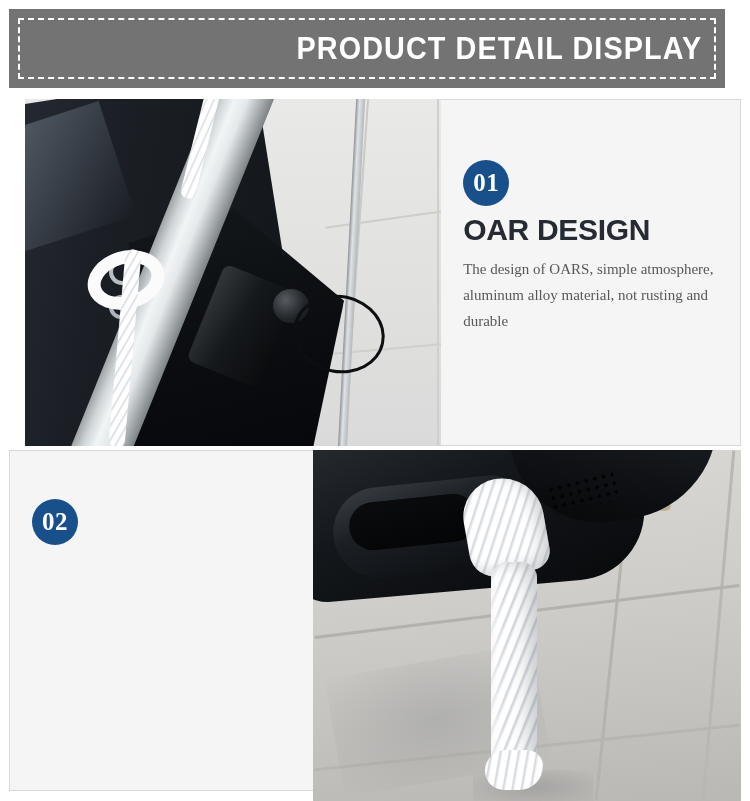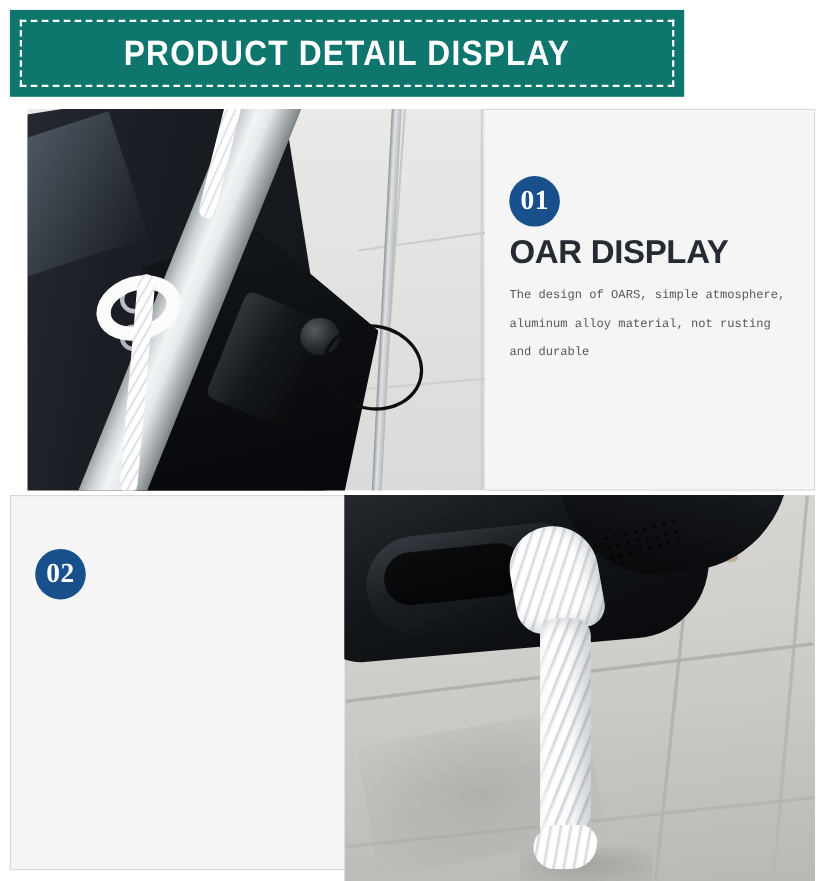--- a/index.html
+++ b/index.html
@@ -7,23 +7,23 @@
   html, body {
     width:750px; height:801px;
     background:#ffffff;
     font-family:"Liberation Sans", sans-serif;
     overflow:hidden;
   }
   .page { width:750px; height:801px; position:relative; background:#fff; }
 
   
   .banner {
-    position:absolute; left:9px; top:9px; width:613px; height:79px;
-    background:#0f766e;
-    display:flex; align-items:center; justify-content:center;
+    position:absolute; left:9px; top:9px; width:716px; height:79px;
+    background:#737373;
+    display:flex; align-items:center; justify-content:flex-end;
   }
   .banner-dash {
     position:absolute; left:9px; top:9px; right:9px; bottom:9px;
     border:2px dashed #ffffff;
   }
   .banner-title {
     position:relative;
     color:#ffffff;
     font-size:32px;
     font-weight:bold;
@@ -59,22 +59,22 @@
     font-family:"Liberation Serif", serif;
     font-weight:bold; font-size:25px; letter-spacing:0.5px;
     margin-bottom:7px;
   }
   .card-title {
     font-size:30px; font-weight:bold; color:#252a33;
     letter-spacing:-0.3px; line-height:1.15; margin-bottom:8px;
     font-family:"Liberation Sans", sans-serif;
   }
   .card-body {
-    font-size:11px; color:#585858; line-height:26px;
-    font-family:Liberation Mono, monospace;
+    font-size:15px; color:#585858; line-height:26px;
+    font-family:Liberation Serif, serif;
   }
 
   
   .p1-bg {
     position:absolute; inset:0;
     background:
       linear-gradient(180deg,#e9e9e7 0%,#e2e2e0 45%,#dadada 100%);
   }
   .p1-tile-v1 { position:absolute; left:330px; top:0; width:2px; height:347px; background:#c9c9c6; transform:rotate(4deg); }
   .p1-tile-v2 { position:absolute; left:412px; top:0; width:2px; height:347px; background:#cfcfcc; }
@@ -251,21 +251,21 @@
       <div class="p1-tether"></div>
       <div class="p1-ring"></div>
       <div class="p1-ring2"></div>
       <div class="p1-rope-loop"></div>
       <div class="p1-rope-main"></div>
       <div class="p1-rope-top"></div>
     </div>
 
     <div class="textcard">
       <div class="badge">01</div>
-      <div class="card-title">OAR DISPLAY</div>
+      <div class="card-title">OAR DESIGN</div>
       <div class="card-body">The design of OARS, simple atmosphere, aluminum alloy material, not rusting and durable</div>
     </div>
 
   </div>
 
   <div class="row2">
 
     <div class="textcard">
       <div class="badge">02</div>
     </div>

